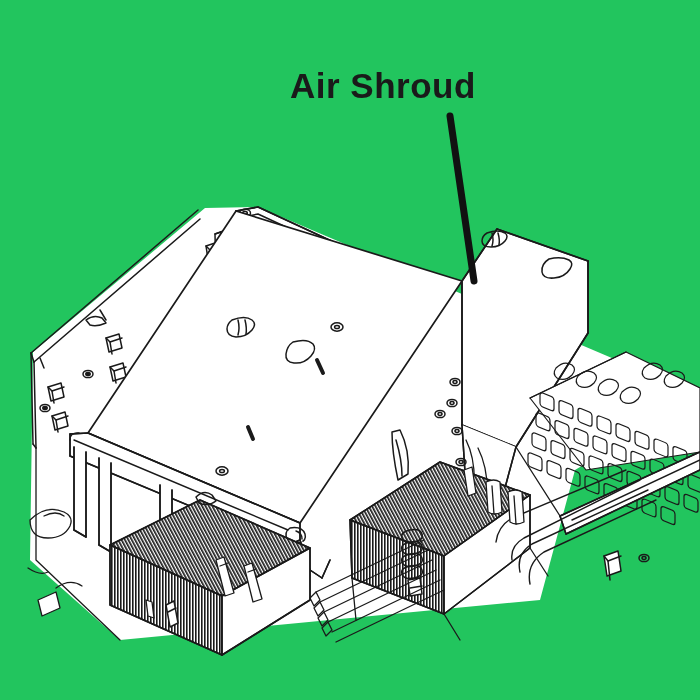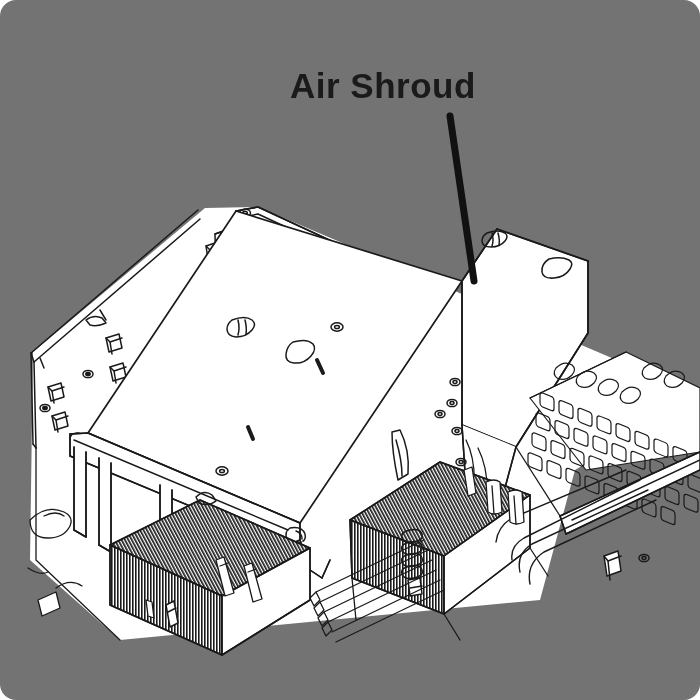--- a/index.html
+++ b/index.html
@@ -10,22 +10,21 @@
   body {
     width: 700px;
     height: 700px;
     font-family: "Liberation Sans", sans-serif;
     overflow: hidden;
   }
   #figure {
     position: relative;
     width: 700px;
     height: 700px;
-    background: #737373;
-    border-radius: 16px;
+    background: #22c55e;
   }
   #figure-svg {
     position: absolute;
     top: 0;
     left: 0;
     width: 700px;
     height: 700px;
     display: block;
   }
   .callout-label {

